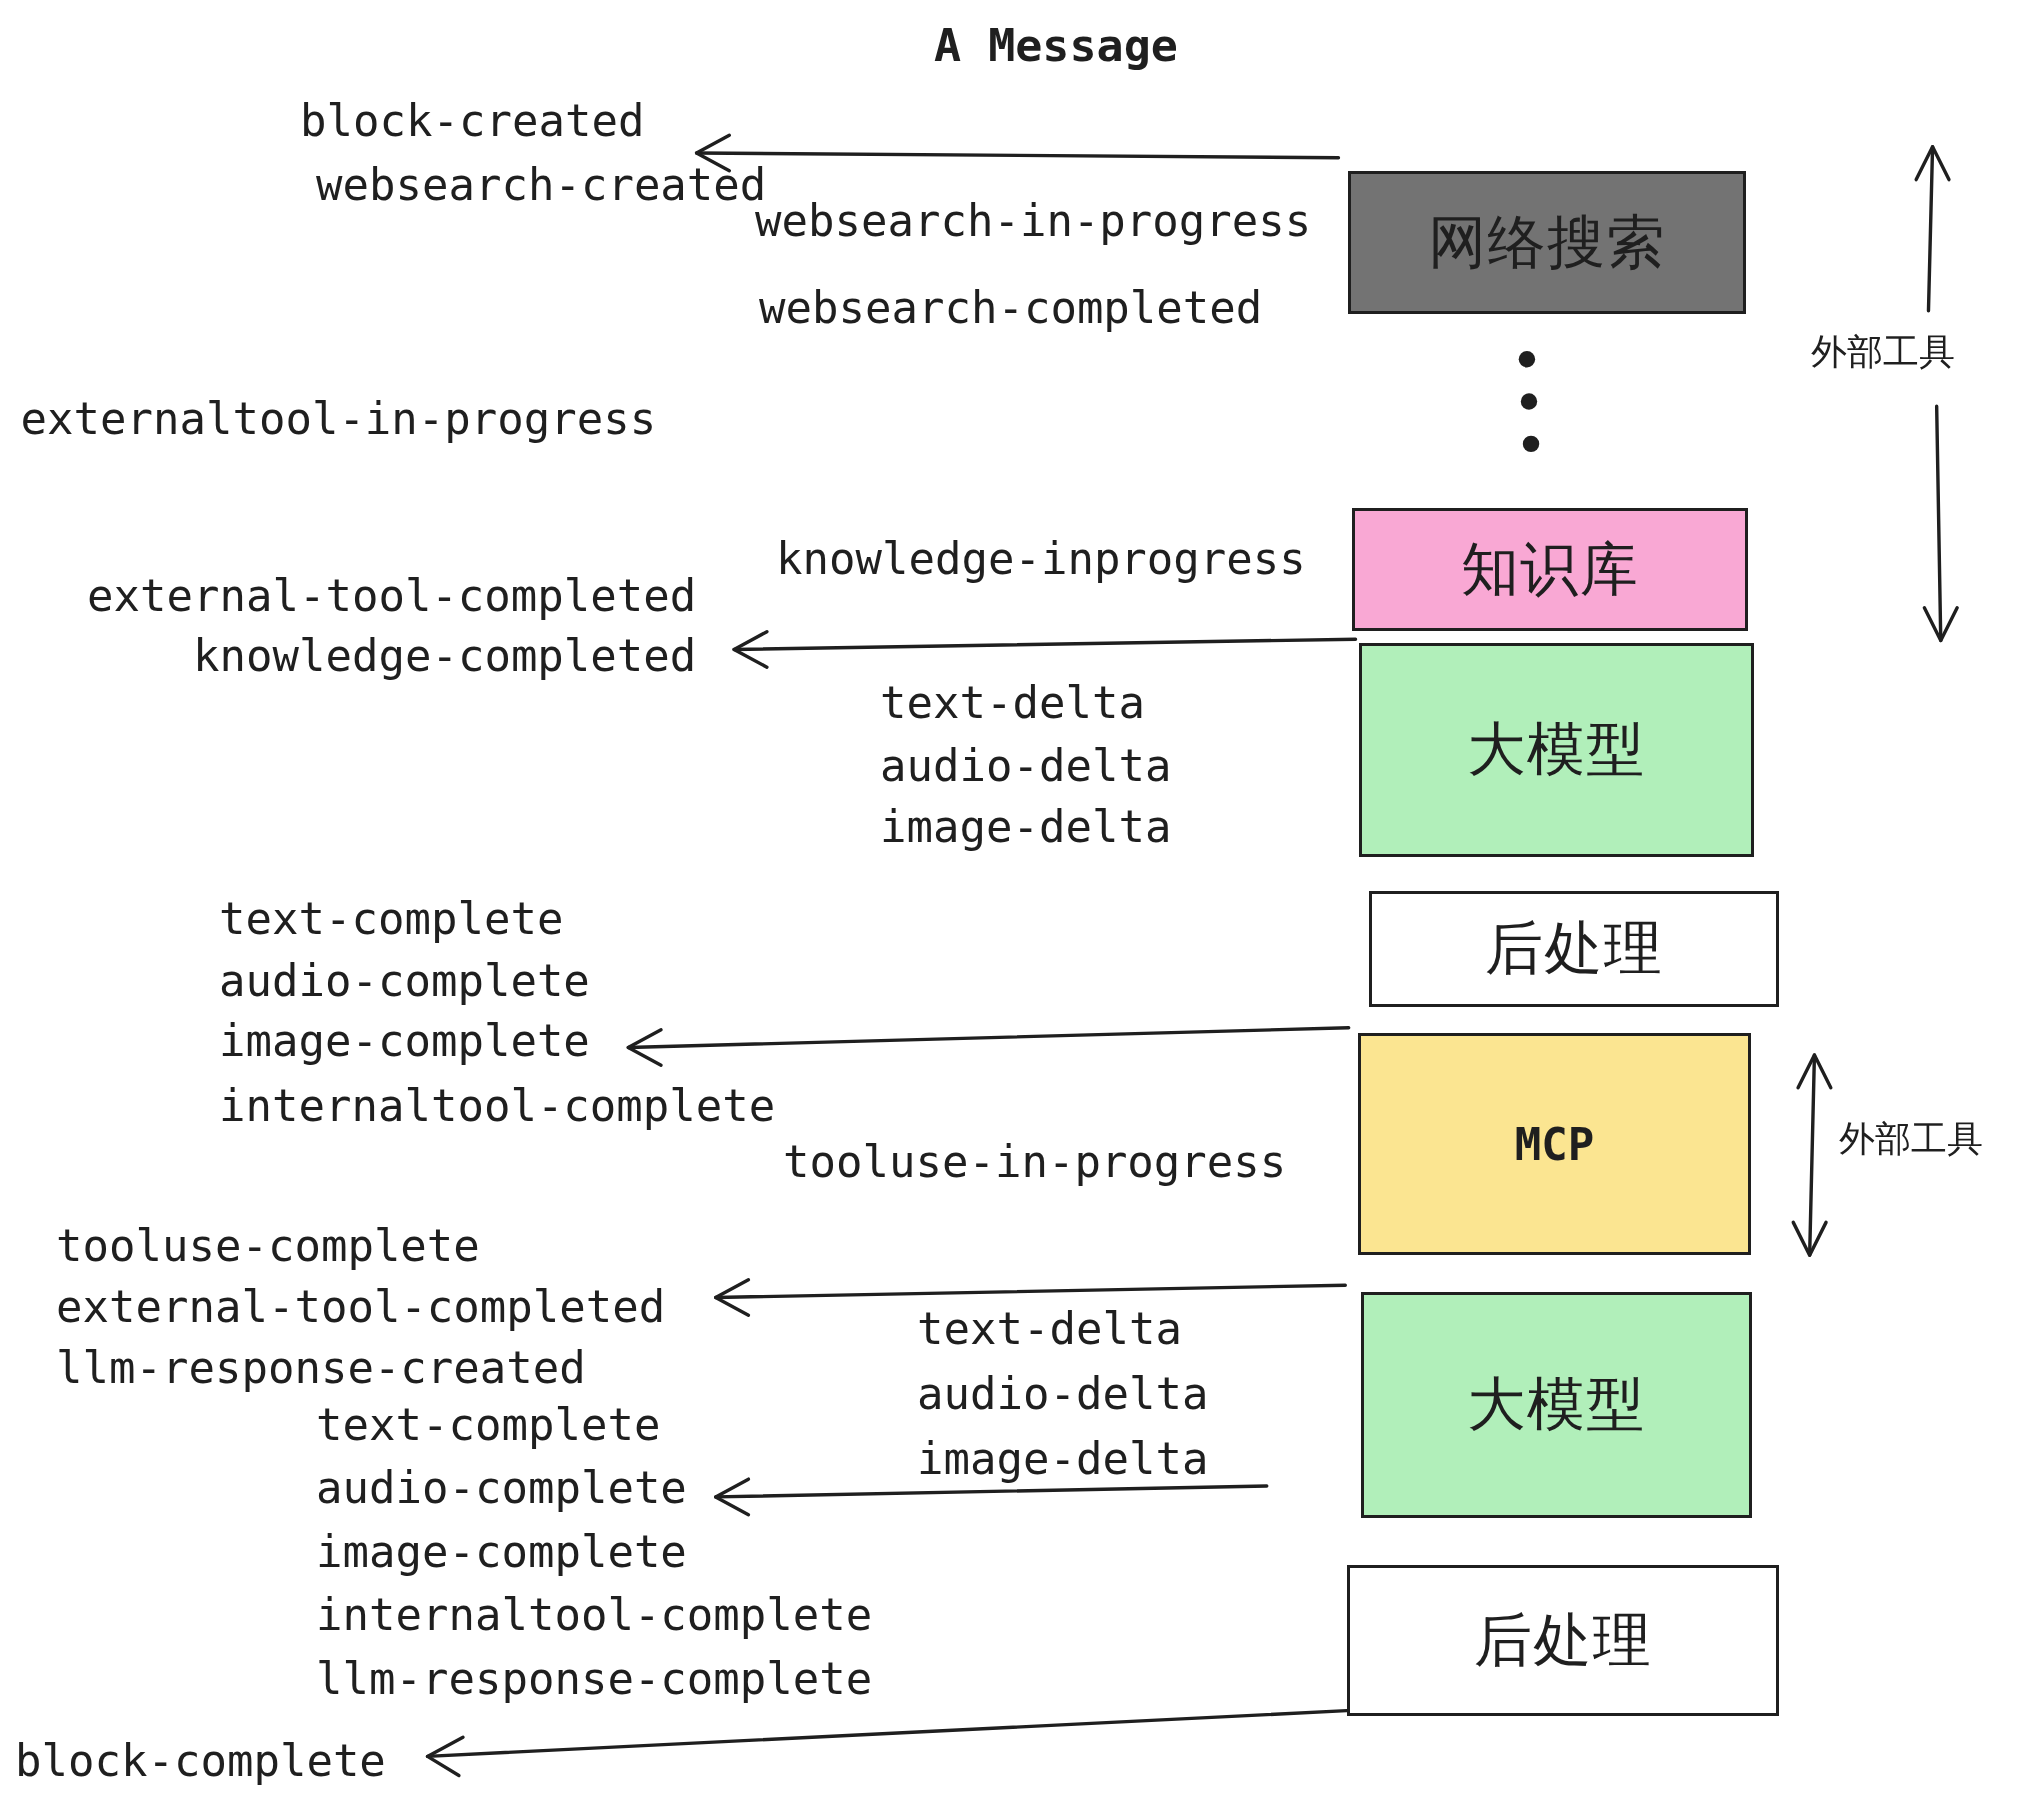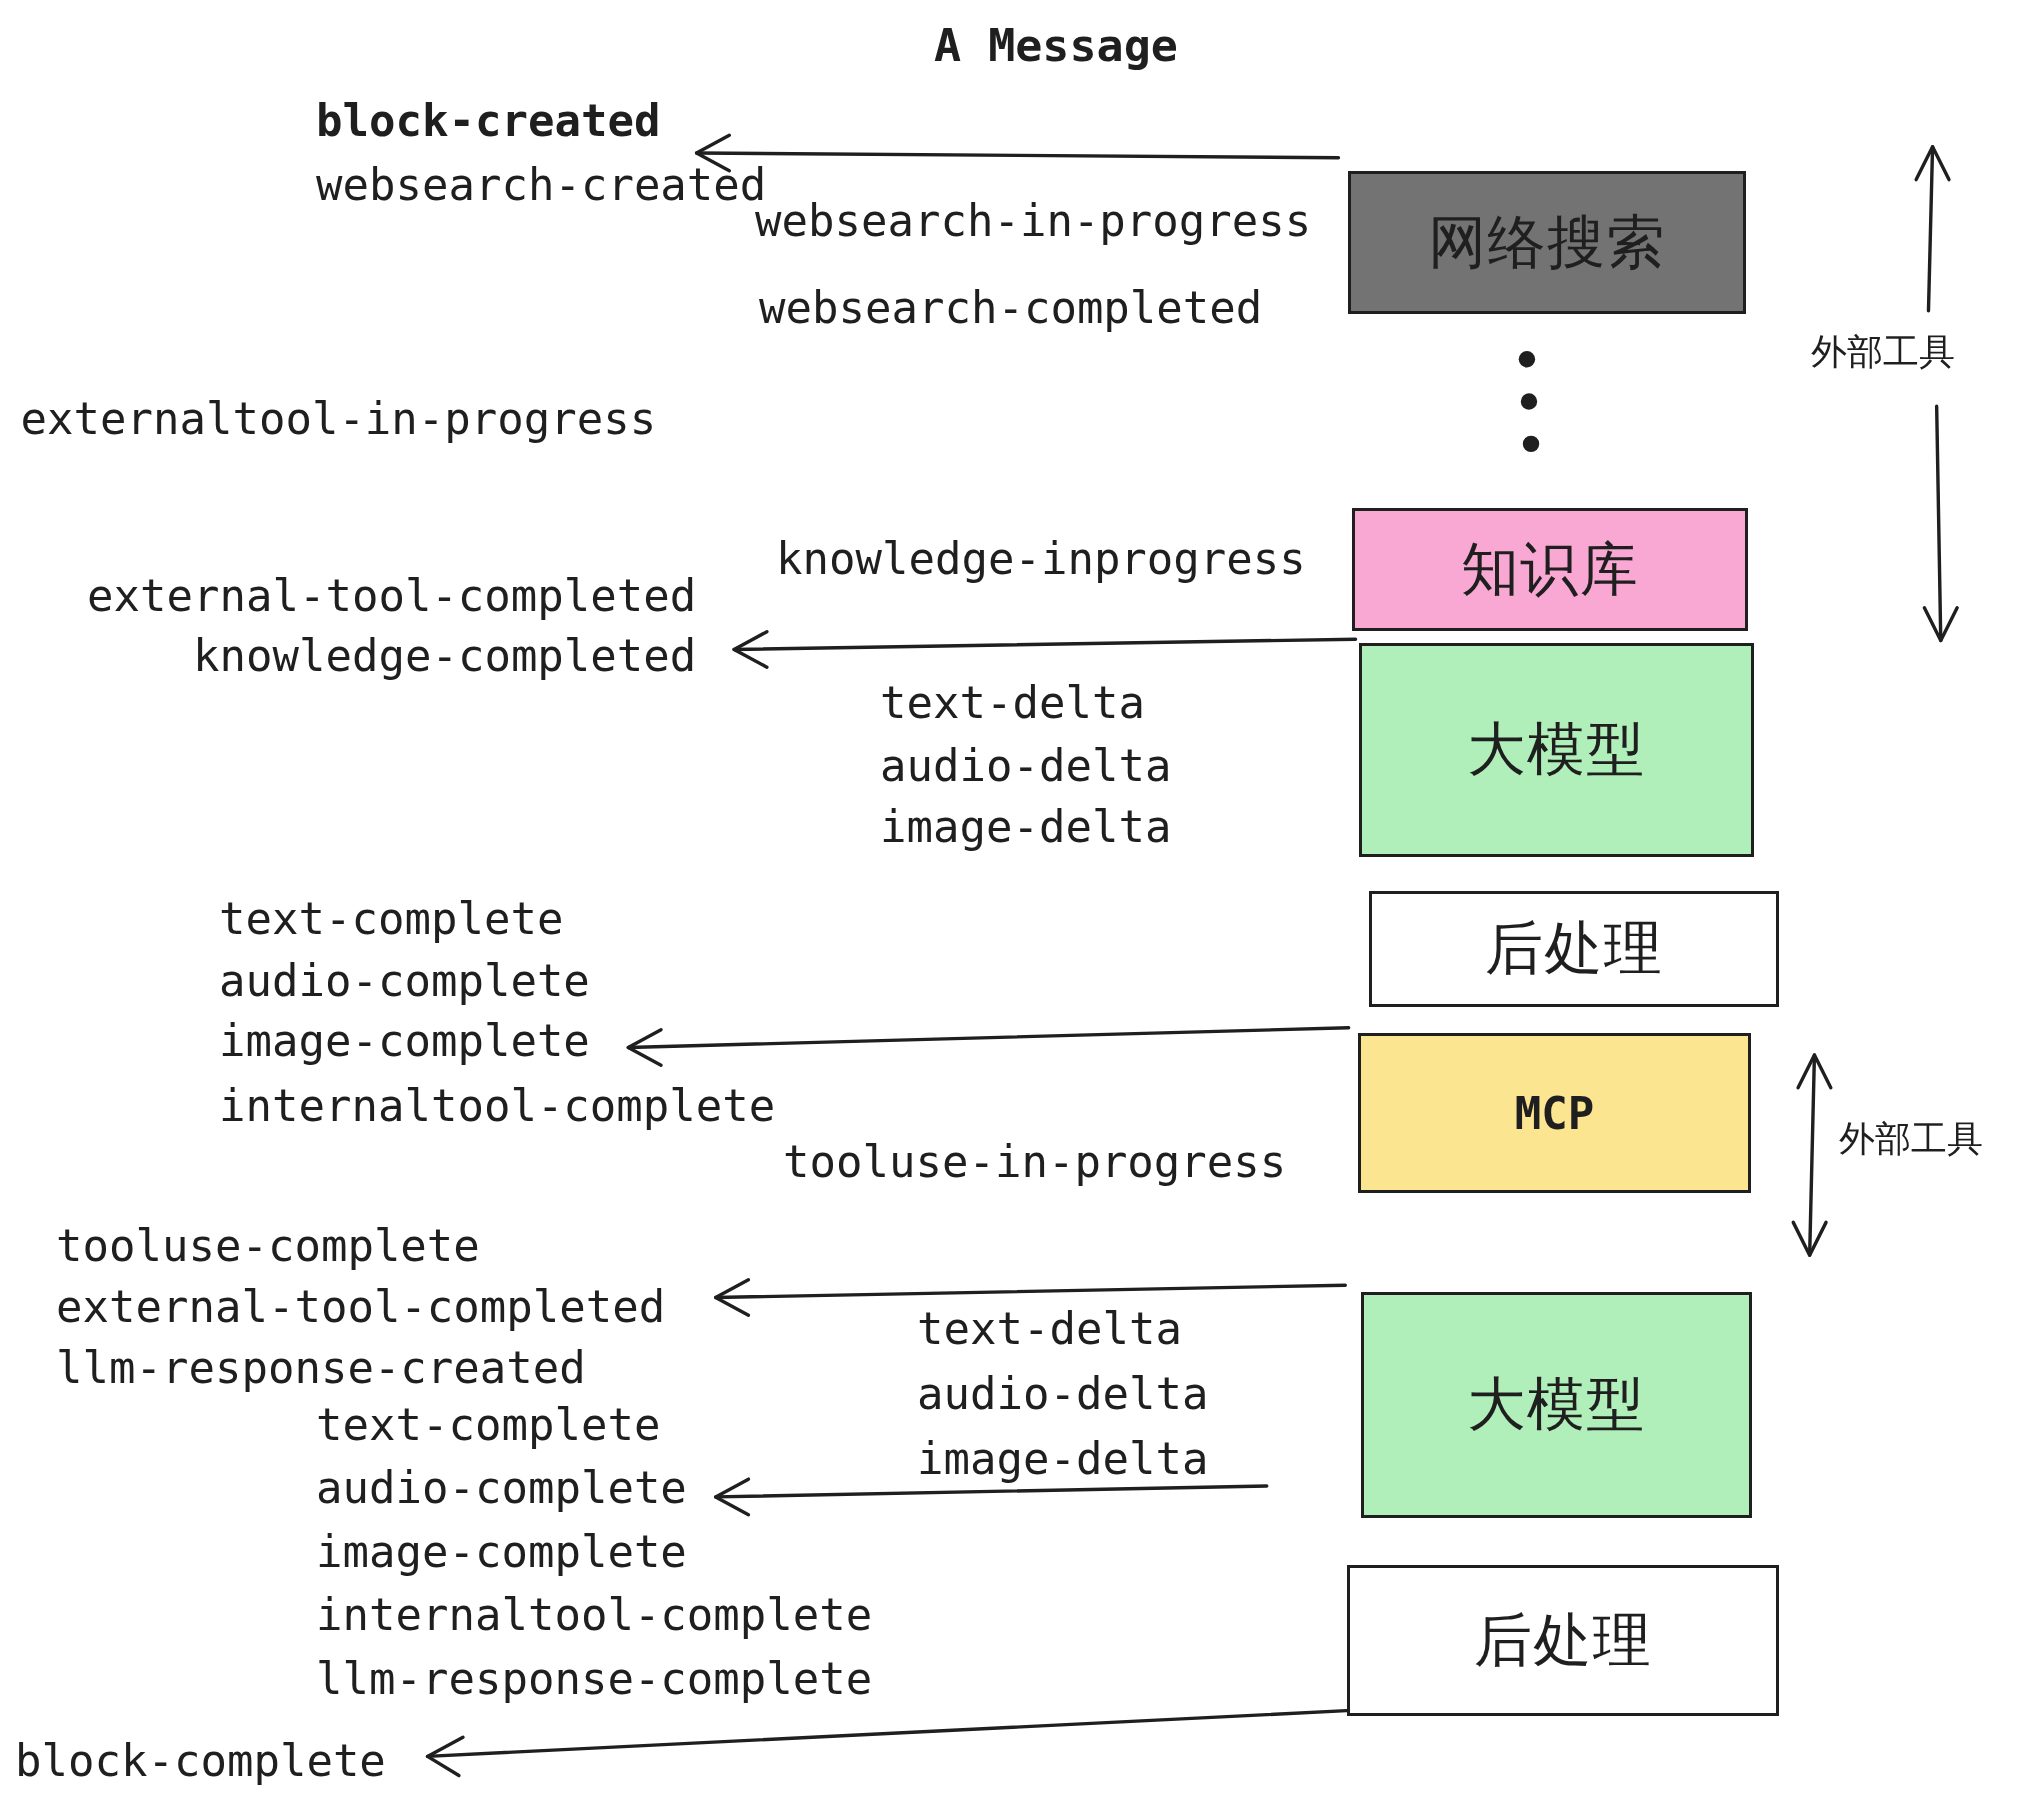--- a/index.html
+++ b/index.html
@@ -66,36 +66,36 @@
   </div>
 
   <div class="box" style="left:1359px;top:643px;width:395px;height:214px;background:#b1efba;">
     <span class="cjk">大模型</span>
   </div>
 
   <div class="box" style="left:1369px;top:891px;width:410px;height:116px;background:#ffffff;">
     <span class="cjk">后处理</span>
   </div>
 
-  <div class="box" style="left:1358px;top:1033px;width:393px;height:160px;background:#fbe591;">
+  <div class="box" style="left:1358px;top:1033px;width:393px;height:222px;background:#fbe591;">
     <span class="mono">MCP</span>
   </div>
 
   <div class="box" style="left:1361px;top:1292px;width:391px;height:226px;background:#b1efba;">
     <span class="cjk">大模型</span>
   </div>
 
   <div class="box" style="left:1347px;top:1565px;width:432px;height:151px;background:#ffffff;">
     <span class="cjk">后处理</span>
   </div>
 
   <div class="side-label" style="left:1811px;top:328px;">外部工具</div>
   <div class="side-label" style="left:1839px;top:1115px;">外部工具</div>
 
-  <div class="event" style="left:316px;top:93px;font-weight:bold;">block-created</div>
+  <div class="event" style="left:300px;top:93px;">block-created</div>
   <div class="event" style="left:316px;top:157px;">websearch-created</div>
   <div class="event" style="left:755px;top:193px;">websearch-in-progress</div>
   <div class="event" style="left:759px;top:280px;">websearch-completed</div>
   <div class="event" style="left:20.5px;top:391px;">externaltool-in-progress</div>
   <div class="event" style="left:776px;top:531px;">knowledge-inprogress</div>
   <div class="event" style="left:87px;top:568px;">external-tool-completed</div>
   <div class="event" style="left:193px;top:628px;">knowledge-completed</div>
 
   <div class="event" style="left:880px;top:675px;">text-delta</div>
   <div class="event" style="left:880px;top:738px;">audio-delta</div>

